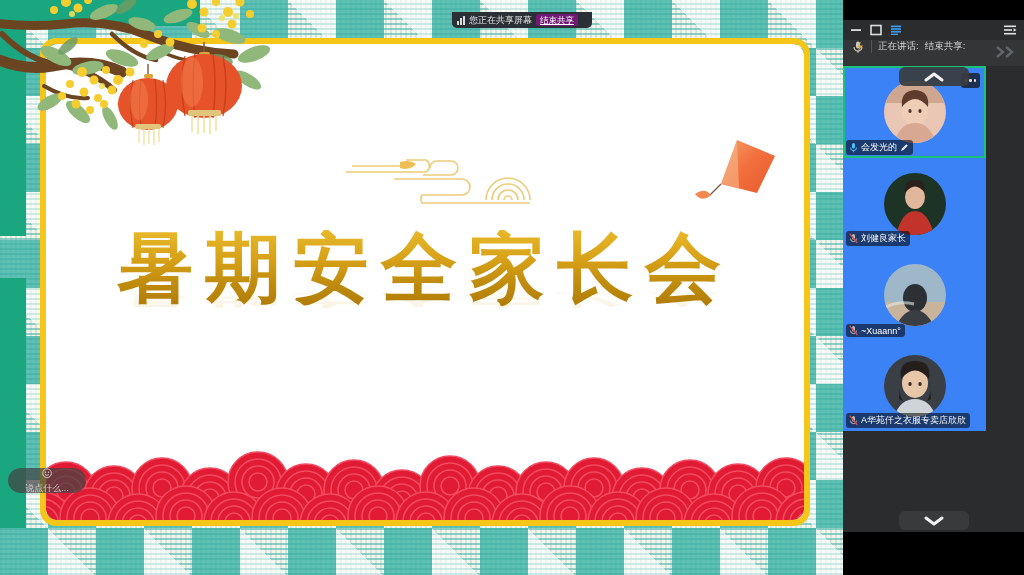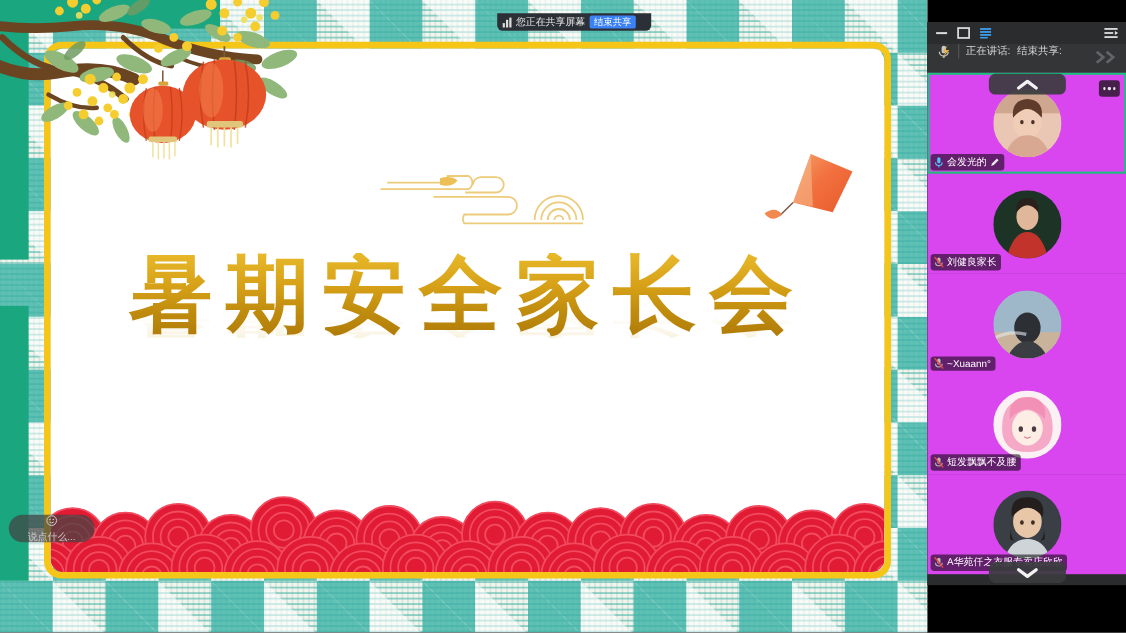--- a/index.html
+++ b/index.html
@@ -88,22 +88,22 @@
   .chat-pill .ph { color:rgba(230,230,230,.78); font-size:9px; white-space:nowrap; overflow:hidden; }
 
   
   #share-banner {
     position:absolute; left:452px; top:12px; width:140px; height:16px; z-index:60;
     background:#2b2f36; border-radius:0 0 5px 5px;
     display:flex; align-items:center; gap:4px; padding:0 5px;
   }
   #share-banner .btxt { color:#e8e8e8; font-size:9px; white-space:nowrap; }
   #share-banner .stopbtn {
-    background:#3b82f6; color:#fff; font-size:8.5px; border-radius:2px;
-    padding:1.5px 4px; white-space:nowrap; cursor:pointer; line-height:1;
+    background:#701a75; color:#fff; font-size:8.5px; border-radius:2px;
+    padding:1.5px 4px; white-space:nowrap; cursor:pointer; line-height:1;text-decoration:underline;
   }
   .sigbars { display:flex; align-items:flex-end; gap:1px; height:9px; }
   .sigbars i { width:2px; background:#dcdcdc; display:block; }
 
   
   #video-panel {
     position:absolute; right:0; top:20px; width:181px; height:512px;
     background:#2a2c2e; z-index:50; display:flex; flex-direction:column;
   }
   #panel-titlebar {
@@ -114,21 +114,21 @@
   .tb-ico { width:12px; height:12px; display:block; cursor:pointer; }
 
   #speaking-bar {
     height:26px; background:#333537; display:flex; 
     gap:6px; padding:0 8px; flex:0 0 26px; position:relative;
   }
   #speaking-bar .sep { width:1px; height:13px; background:#555; }
   #speaking-bar .sptext { color:#d6d6d6; font-size:9.5px; white-space:nowrap; }
   #speaking-bar .chevs { position:absolute; right:8px; top:6px; opacity:.45; }
 
-  .tile { position:relative; width:181px; height:91px; background:#d946ef; overflow:hidden; }
+  .tile { position:relative; width:143px; height:91px; background:#3b82f6; overflow:hidden; }
   .tile.active { outline:2px solid #18c27a; outline-offset:-2px; height:92px; }
   .avatar {
     position:absolute; left:50%; top:50%; transform:translate(-50%,-50%);
     width:62px; height:62px; border-radius:50%; overflow:hidden;
   }
   .name-chip {
     position:absolute; left:3px; bottom:3px; max-width:150px;
     background:rgba(0,0,0,.55); border-radius:3px; padding:1px 4px 1px 3px;
     display:flex; align-items:center; gap:3px;
   }
@@ -485,41 +485,20 @@
         <div class="name-chip">
           <svg width="9" height="11" viewBox="0 0 9 11">
             <rect x="3" y="1" width="3" height="5.5" rx="1.5" fill="#b9b9b9"></rect>
             <path d="M1.5 5.6 a3 3 0 0 0 6 0" stroke="#b9b9b9" stroke-width="1" fill="none"></path>
             <path d="M0.6 0.6 L8.4 10" stroke="#e4483f" stroke-width="1.3"></path>
           </svg>
           <span class="nm">~Xuaann°</span>
         </div>
       </div>
 
-      <div class="tile">
-        <div class="avatar">
-          <svg width="62" height="62" viewBox="0 0 62 62">
-            <rect width="62" height="62" fill="#fbf1f5"></rect>
-            <path d="M8 34 q0 -26 23 -26 q23 0 23 26 q0 22 -23 22 q-23 0 -23 -22z" fill="#f5a9c6"></path>
-            <ellipse cx="31" cy="34" rx="14" ry="16" fill="#fdeee5"></ellipse>
-            <path d="M15 26 q16 -18 32 0 q2 -20 -16 -20 q-18 0 -16 20z" fill="#f390b6"></path>
-            <ellipse cx="25" cy="35" rx="2" ry="2.6" fill="#4a3b42"></ellipse>
-            <ellipse cx="37" cy="35" rx="2" ry="2.6" fill="#4a3b42"></ellipse>
-            <path d="M28 42 q3 2.5 6 0" stroke="#d9758f" stroke-width="1" fill="none"></path>
-          </svg>
-        </div>
-        <div class="name-chip">
-          <svg width="9" height="11" viewBox="0 0 9 11">
-            <rect x="3" y="1" width="3" height="5.5" rx="1.5" fill="#b9b9b9"></rect>
-            <path d="M1.5 5.6 a3 3 0 0 0 6 0" stroke="#b9b9b9" stroke-width="1" fill="none"></path>
-            <path d="M0.6 0.6 L8.4 10" stroke="#e4483f" stroke-width="1.3"></path>
-          </svg>
-          <span class="nm">短发飘飘不及腰</span>
-        </div>
-      </div>
 
       <div class="tile">
         <div class="avatar">
           <svg width="62" height="62" viewBox="0 0 62 62">
             <rect width="62" height="62" fill="#3a3f46"></rect>
             <ellipse cx="31" cy="28" rx="13" ry="15" fill="#e8c6a8"></ellipse>
             <path d="M17 24 q14 -17 28 0 q3 -18 -14 -18 q-17 0 -14 18z" fill="#241f1c"></path>
             <path d="M17 24 q-3 16 2 22 l-4 -2 z" fill="#241f1c"></path>
             <path d="M45 24 q3 16 -2 22 l4 -2 z" fill="#241f1c"></path>
             <path d="M10 62 q6 -18 21 -18 q15 0 21 18 z" fill="#cfd4d8"></path>

